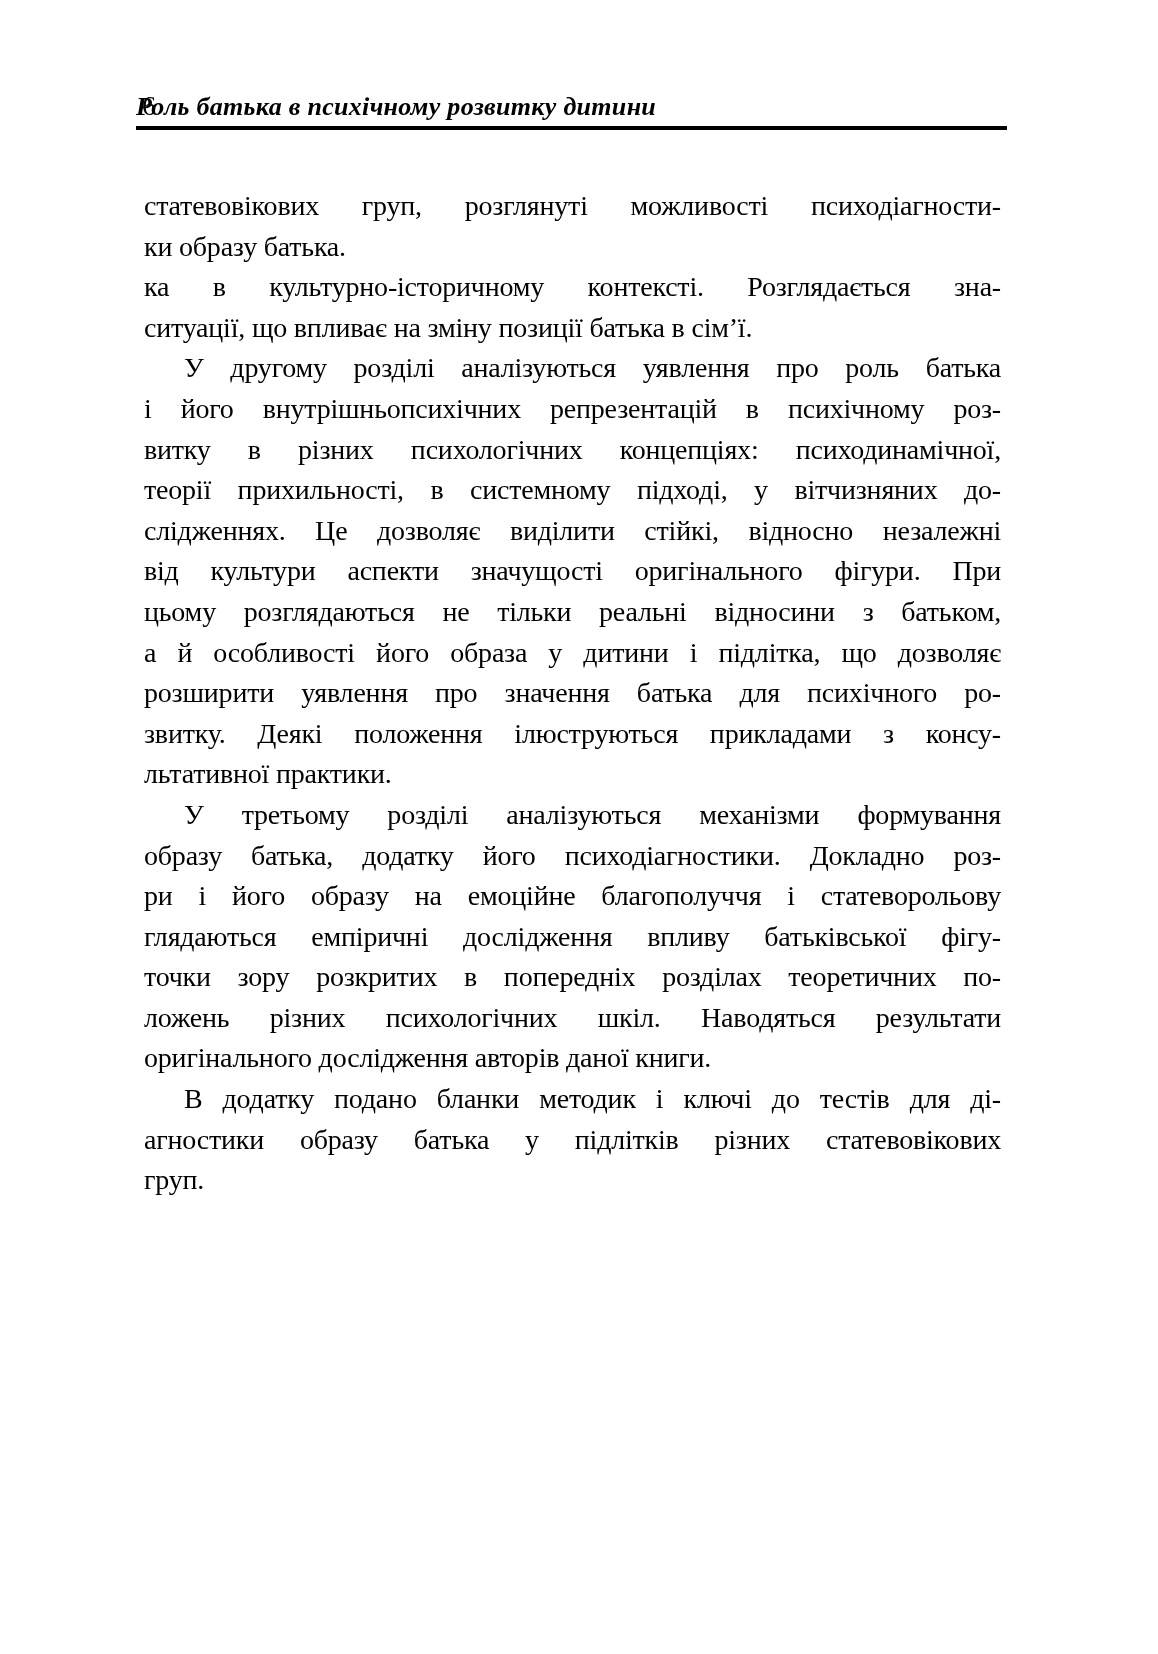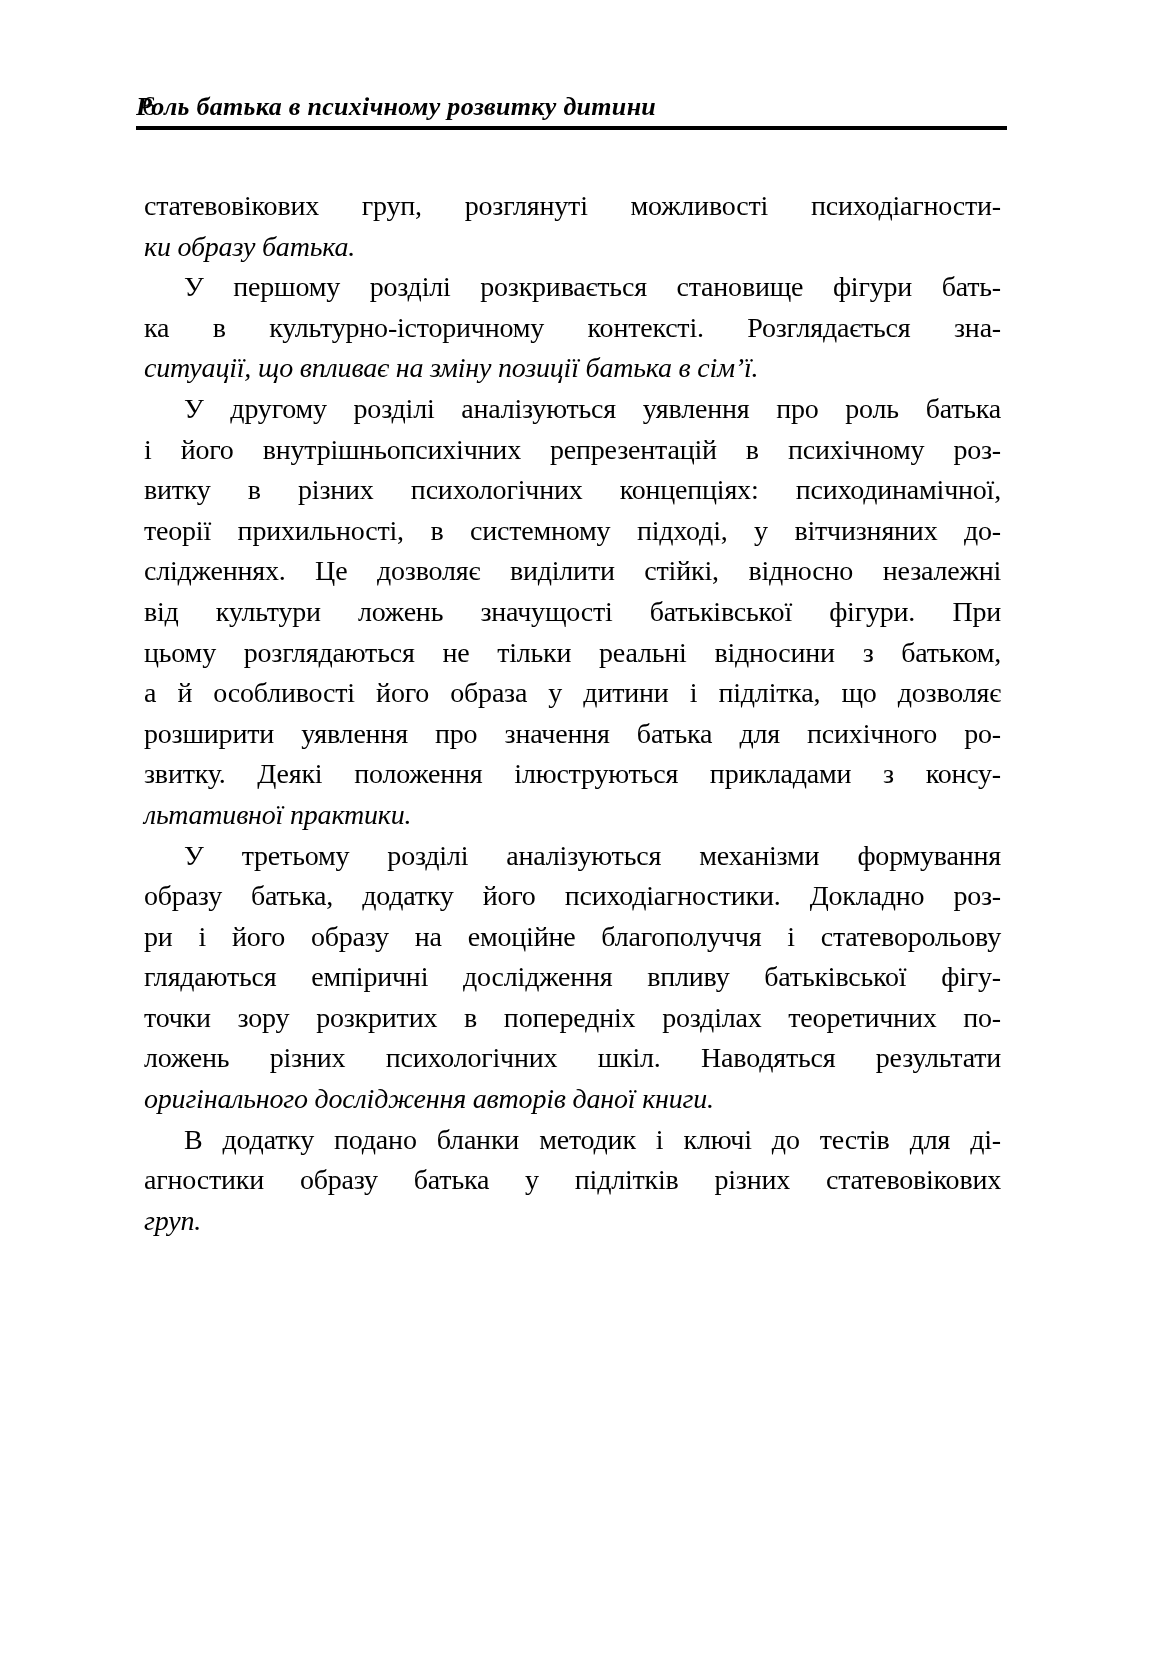--- a/index.html
+++ b/index.html
@@ -56,50 +56,48 @@
     margin: 0;
     padding: 0;
   }
   .line {
     text-align: justify;
     text-align-last: justify;
     white-space: normal;
   }
   .line.last {
     text-align-last: left;
-    font-style: italic;
   }
   .line.indent {
     text-indent: 40px;
   }
 </style>
 </head>
 <body>
 
 <div class="page">
   <div class="page-number">6</div>
   <div class="running-header">Роль батька в психічному розвитку дитини</div>
   <div class="header-rule"></div>
   <div class="body-text" id="body-text">
       <div class="paragraph">
         <div class="line">статевовікових груп, розглянуті можливості психодіагности-</div>
         <div class="line last">ки образу батька.</div>
       </div>
       <div class="paragraph">
-        <div class="line indent">У першому розділі розкривається становище фігури бать-</div>
         <div class="line">ка в культурно-історичному контексті. Розглядається зна-</div>
         <div class="line last">ситуації, що впливає на зміну позиції батька в сім’ї.</div>
       </div>
       <div class="paragraph">
         <div class="line indent">У другому розділі аналізуються уявлення про роль батька</div>
         <div class="line">і його внутрішньопсихічних репрезентацій в психічному роз-</div>
         <div class="line">витку в різних психологічних концепціях: психодинамічної,</div>
         <div class="line">теорії прихильності, в системному підході, у вітчизняних до-</div>
         <div class="line">слідженнях. Це дозволяє виділити стійкі, відносно незалежні</div>
-        <div class="line">від культури ложень значущості батьківської фігури. При</div>
+        <div class="line">від культури аспекти значущості оригінального фігури. При</div>
         <div class="line">цьому розглядаються не тільки реальні відносини з батьком,</div>
         <div class="line">а й особливості його образа у дитини і підлітка, що дозволяє</div>
         <div class="line">розширити уявлення про значення батька для психічного ро-</div>
         <div class="line">звитку. Деякі положення ілюструються прикладами з консу-</div>
         <div class="line last">льтативної практики.</div>
       </div>
       <div class="paragraph">
         <div class="line indent">У третьому розділі аналізуються механізми формування</div>
         <div class="line">образу батька, додатку його психодіагностики. Докладно роз-</div>
         <div class="line">ри і його образу на емоційне благополуччя і статеворольову</div>

